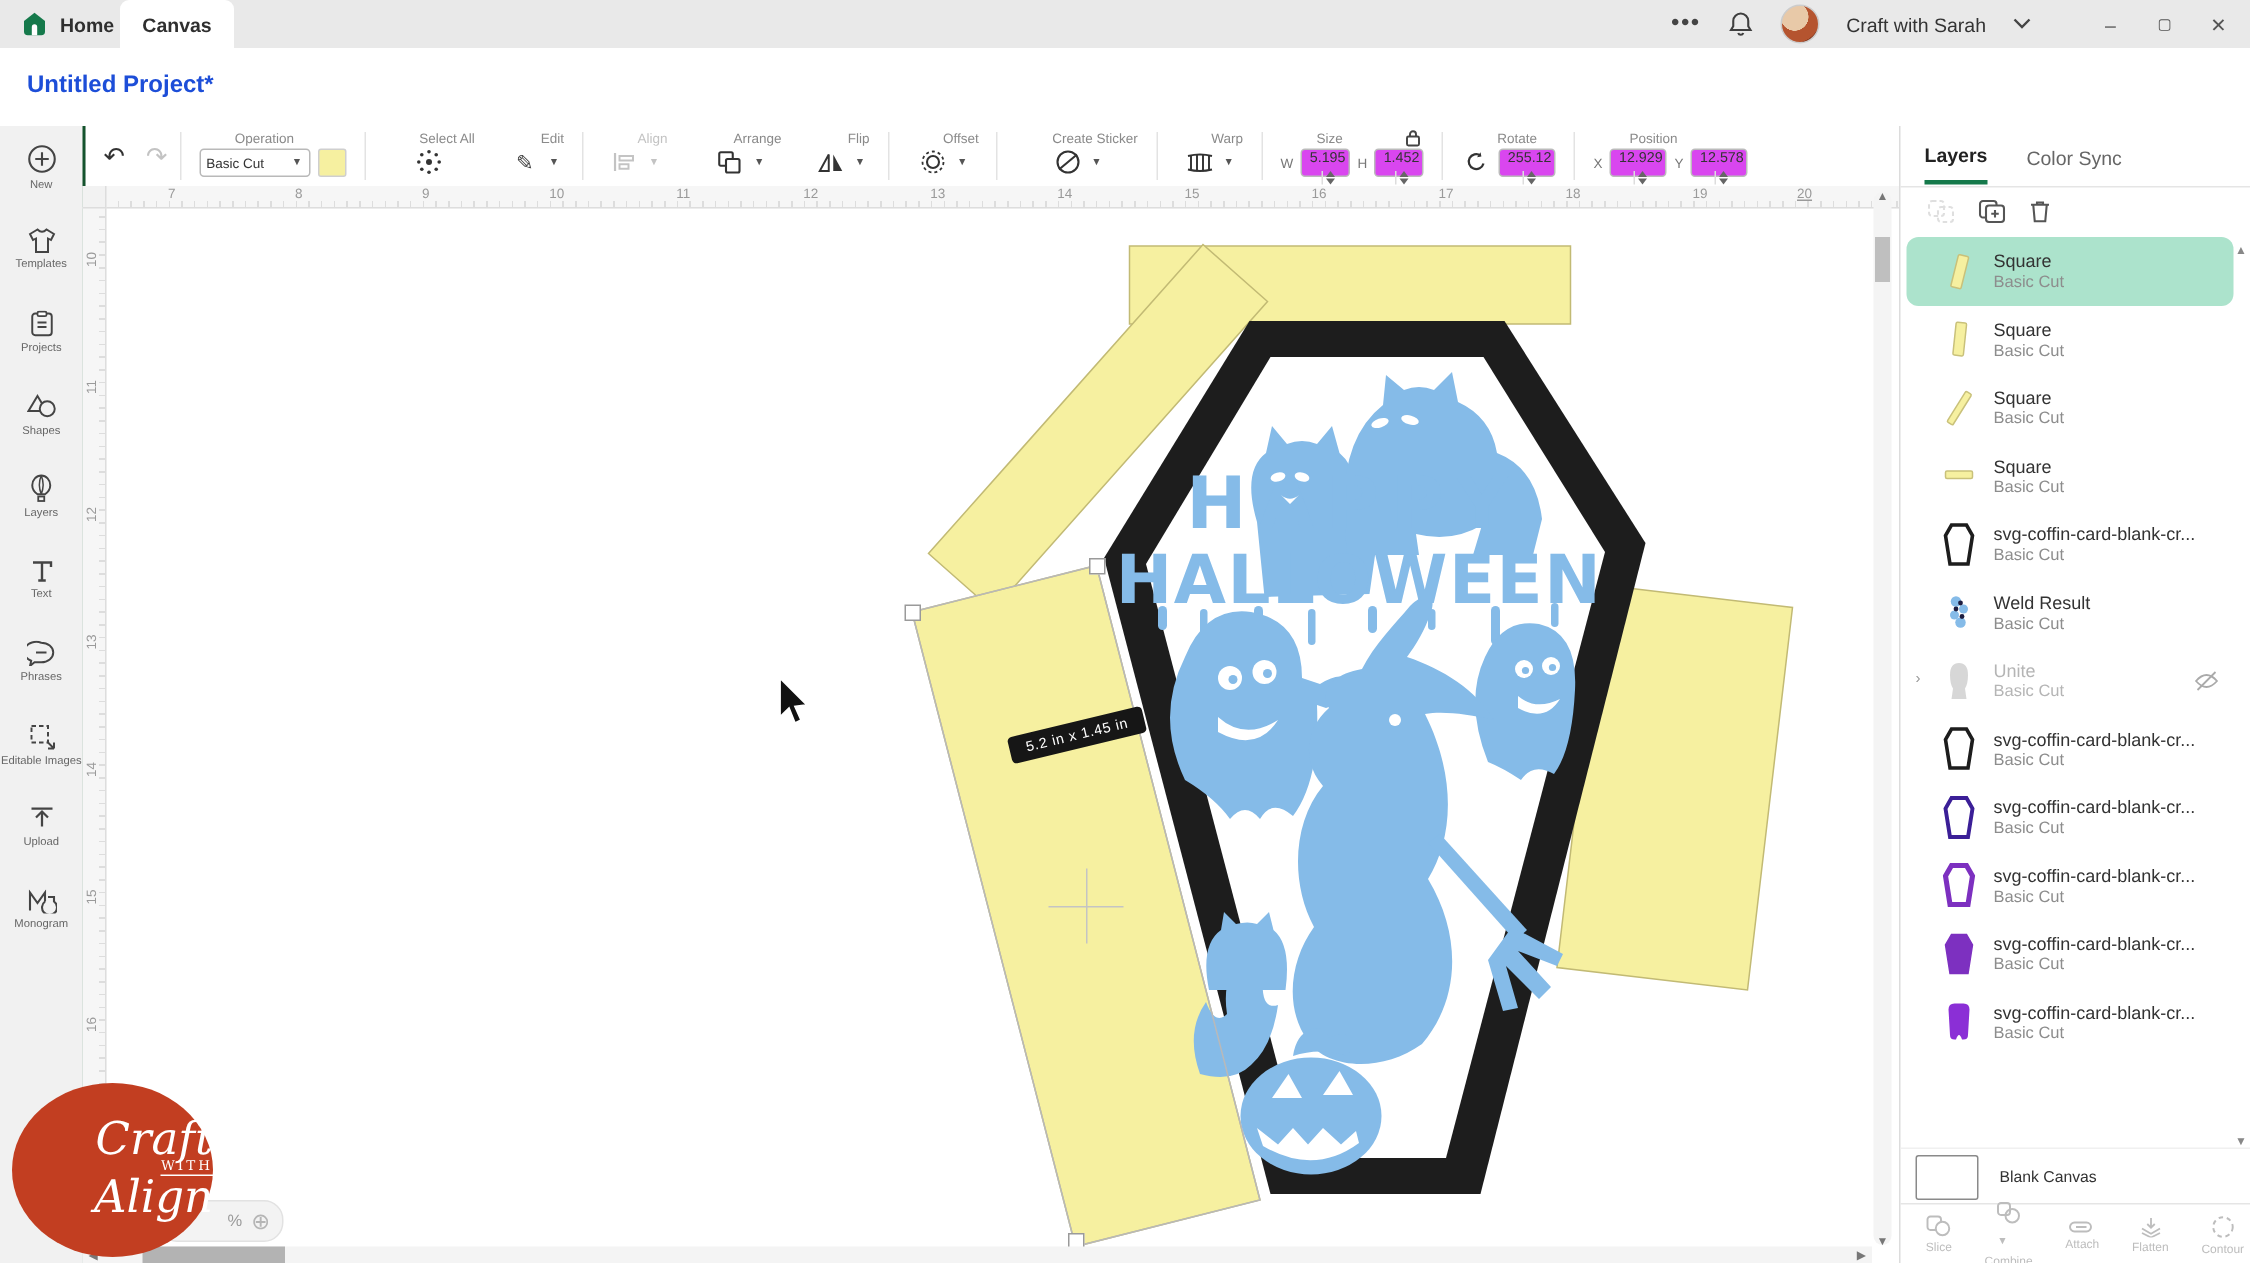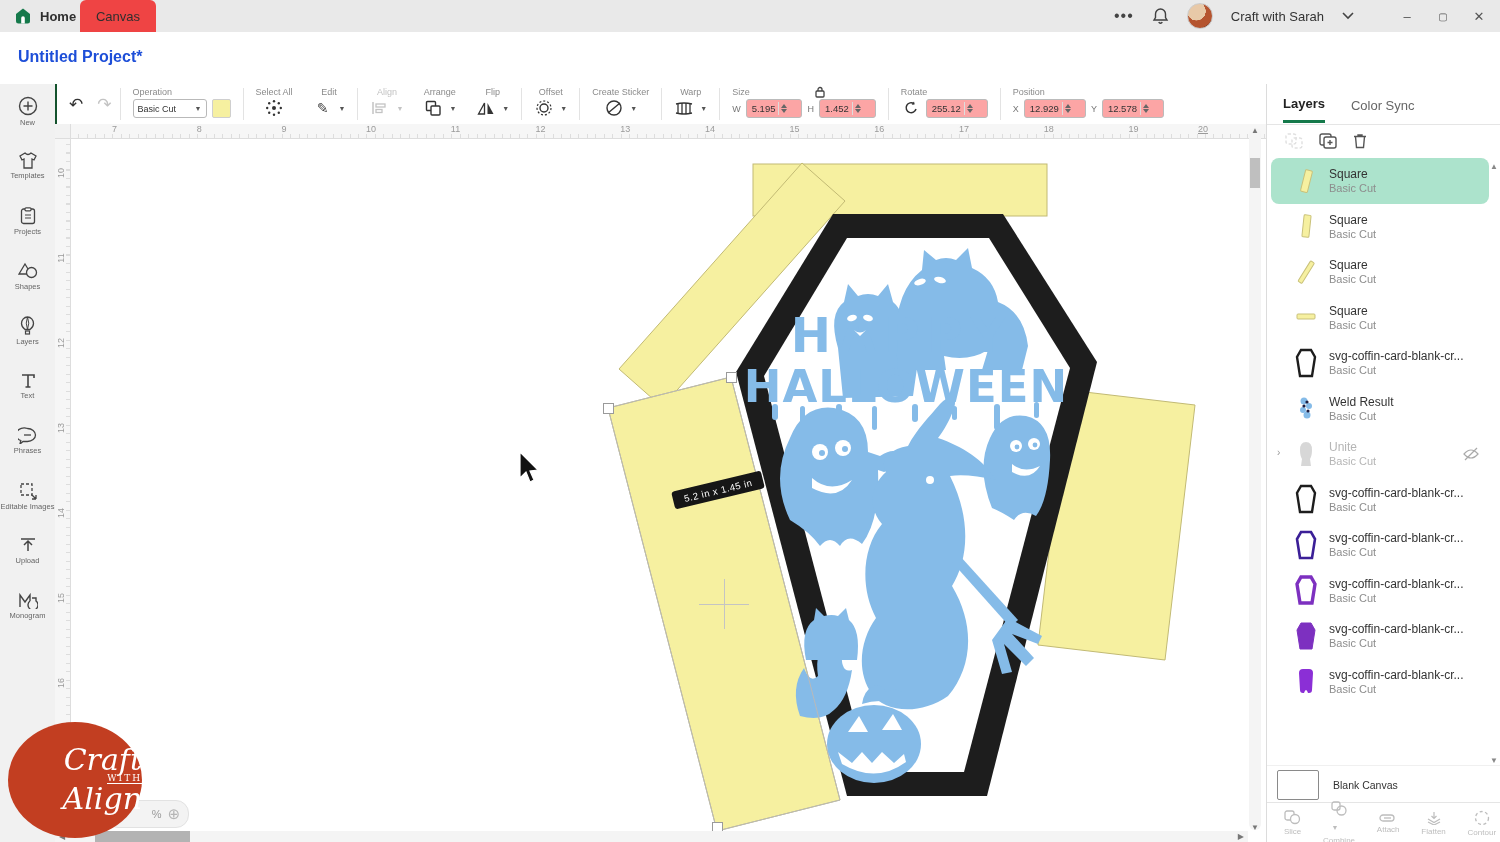--- a/index.html
+++ b/index.html
@@ -1,47 +1,47 @@
 <!DOCTYPE html>
 <html style="--accent-green: #15794B; --selected-layer-bg: #ACE3CC; --card-yellow: #F6F0A0; --card-yellow-border: #C2BA74; --design-blue: #85BBE8; --coffin-black: #1D1D1D; --logo-red: #C23E21; --purple: #7D30C0; --indigo: #3B1F97; --violet: #8B2FD6;"><head>
 <meta charset="utf-8">
 <style>
   html,body{margin:0;padding:0;background:#cfcfcf;}
   .app{position:relative;width:1500px;height:842px;background:#fff;font-family:"Liberation Sans",sans-serif;overflow:hidden;
        -webkit-font-smoothing:antialiased;color:#3c3c3c;}
   
   .tabbar{position:absolute;left:0;top:0;width:1500px;height:32px;background:#e9e9e9;}
   .tab-home{position:absolute;left:14px;top:0;height:32px;display:flex;align-items:center;gap:8px;font-size:13px;font-weight:bold;color:#2f2f2f;}
-  .tab-canvas{position:absolute;left:80px;top:0;width:76px;height:32px;background:#ef4444;display:flex;align-items:center;justify-content:center;
-       font-size:13px;font-weight:normal;color:#2f2f2f;border-radius:6px 6px 0 0;}
+  .tab-canvas{position:absolute;left:80px;top:0;width:76px;height:32px;background:#ffffff;display:flex;align-items:center;justify-content:center;
+       font-size:13px;font-weight:bold;color:#2f2f2f;border-radius:6px 6px 0 0;}
   .tb-right{position:absolute;right:0;top:0;height:32px;display:flex;align-items:center;gap:18px;padding-right:12px;}
   .ellipsis{font-size:16px;letter-spacing:1px;color:#444;}
   .avatar{width:24px;height:24px;border-radius:50%;background:radial-gradient(circle at 35% 30%,#e8c9a8 0 40%,#b5542f 41% 75%,#8a3c22 76%);border:1px solid #ccc;}
   .acct{font-size:13px;color:#333;}
   .winbtn{font-size:13px;color:#555;width:18px;text-align:center;}
   
   .header{position:absolute;left:0;top:32px;width:1500px;height:52px;background:#fff;border-bottom:1px solid #e2e2e2;}
   .proj-title{position:absolute;left:18px;top:16px;font-size:16px;font-weight:bold;color:#1d4ed8;}
   .hdr-right{position:absolute;right:16px;top:0;height:52px;display:flex;align-items:center;gap:22px;}
   .hdr-link{font-size:13px;color:#4a4a4a;display:flex;align-items:center;gap:6px;}
   .make-btn{width:100px;height:28px;border-radius:14px;background:var(--accent-green);color:#fff;font-size:13px;font-weight:bold;
        display:flex;align-items:center;justify-content:center;border:none;}
   
   .toolbar{position:absolute;left:55px;top:84px;width:1445px;height:40px;background:#fff;border-bottom:1px solid #d6d6d6;display:flex;align-items:stretch;}
   .tgroup{position:relative;display:flex;flex-direction:column;align-items:center;padding:3px 10px 2px;}
-  .tlabel{font-size:9px;color:#8a8a8a;align-self:flex-start;white-space:nowrap;}
+  .tlabel{font-size:9px;color:#8a8a8a;align-self:flex-start;white-space:nowrap;margin-left:24px;}
   .tlabel.c{align-self:center;}
   .trow{display:flex;align-items:center;gap:5px;margin-top:2px;}
   .tdiv{width:1px;background:#e3e3e3;margin:4px 2px;}
   .sel{width:64px;height:17px;border:1px solid #b9b9b9;border-radius:3px;font-size:9px;color:#333;display:flex;align-items:center;justify-content:space-between;padding:0 4px;background:#fff;}
   .swatch{width:17px;height:17px;background:var(--card-yellow);border:1px solid #cfcfcf;border-radius:2px;}
   .ticon{width:20px;height:18px;display:flex;align-items:center;justify-content:center;color:#3d3d3d;}
   .caret{font-size:7px;color:#555;margin-left:1px;}
   .dis{color:#c3c3c3 !important;}
-  .num{height:17px;border:1px solid #bbb;border-radius:3px;display:flex;align-items:center;background:#fca5a5;padding:0 14px 0 5px;font-size:9.5px;color:#333;gap:3px;}
+  .num{height:17px;border:1px solid #bbb;border-radius:3px;display:flex;align-items:center;background:#d946ef;padding:0 2px 0 5px;font-size:9.5px;color:#333;gap:3px;flex-direction:column;}
   .spin{display:flex;flex-direction:column;gap:1px;border-left:1px solid #ddd;padding-left:2px;height:13px;justify-content:center;}
   .spin i{width:0;height:0;border-left:3px solid transparent;border-right:3px solid transparent;}
   .spin .up{border-bottom:4px solid #666;}
   .spin .dn{border-top:4px solid #666;}
   .axis{font-size:9px;color:#777;}
   .undo-redo{display:flex;align-items:center;gap:14px;padding:0 6px 0 14px;font-size:17px;}
   
   .sidebar{position:absolute;left:0;top:84px;width:55px;height:758px;background:#f1f1f1;border-right:2px solid #14532d;}
   .sb-item{height:55px;display:flex;flex-direction:column;align-items:center;justify-content:center;gap:3px;color:#4c4c4c;}
   .sb-item span.lbl{font-size:7.5px;color:#666;text-align:center;line-height:1.15;}

